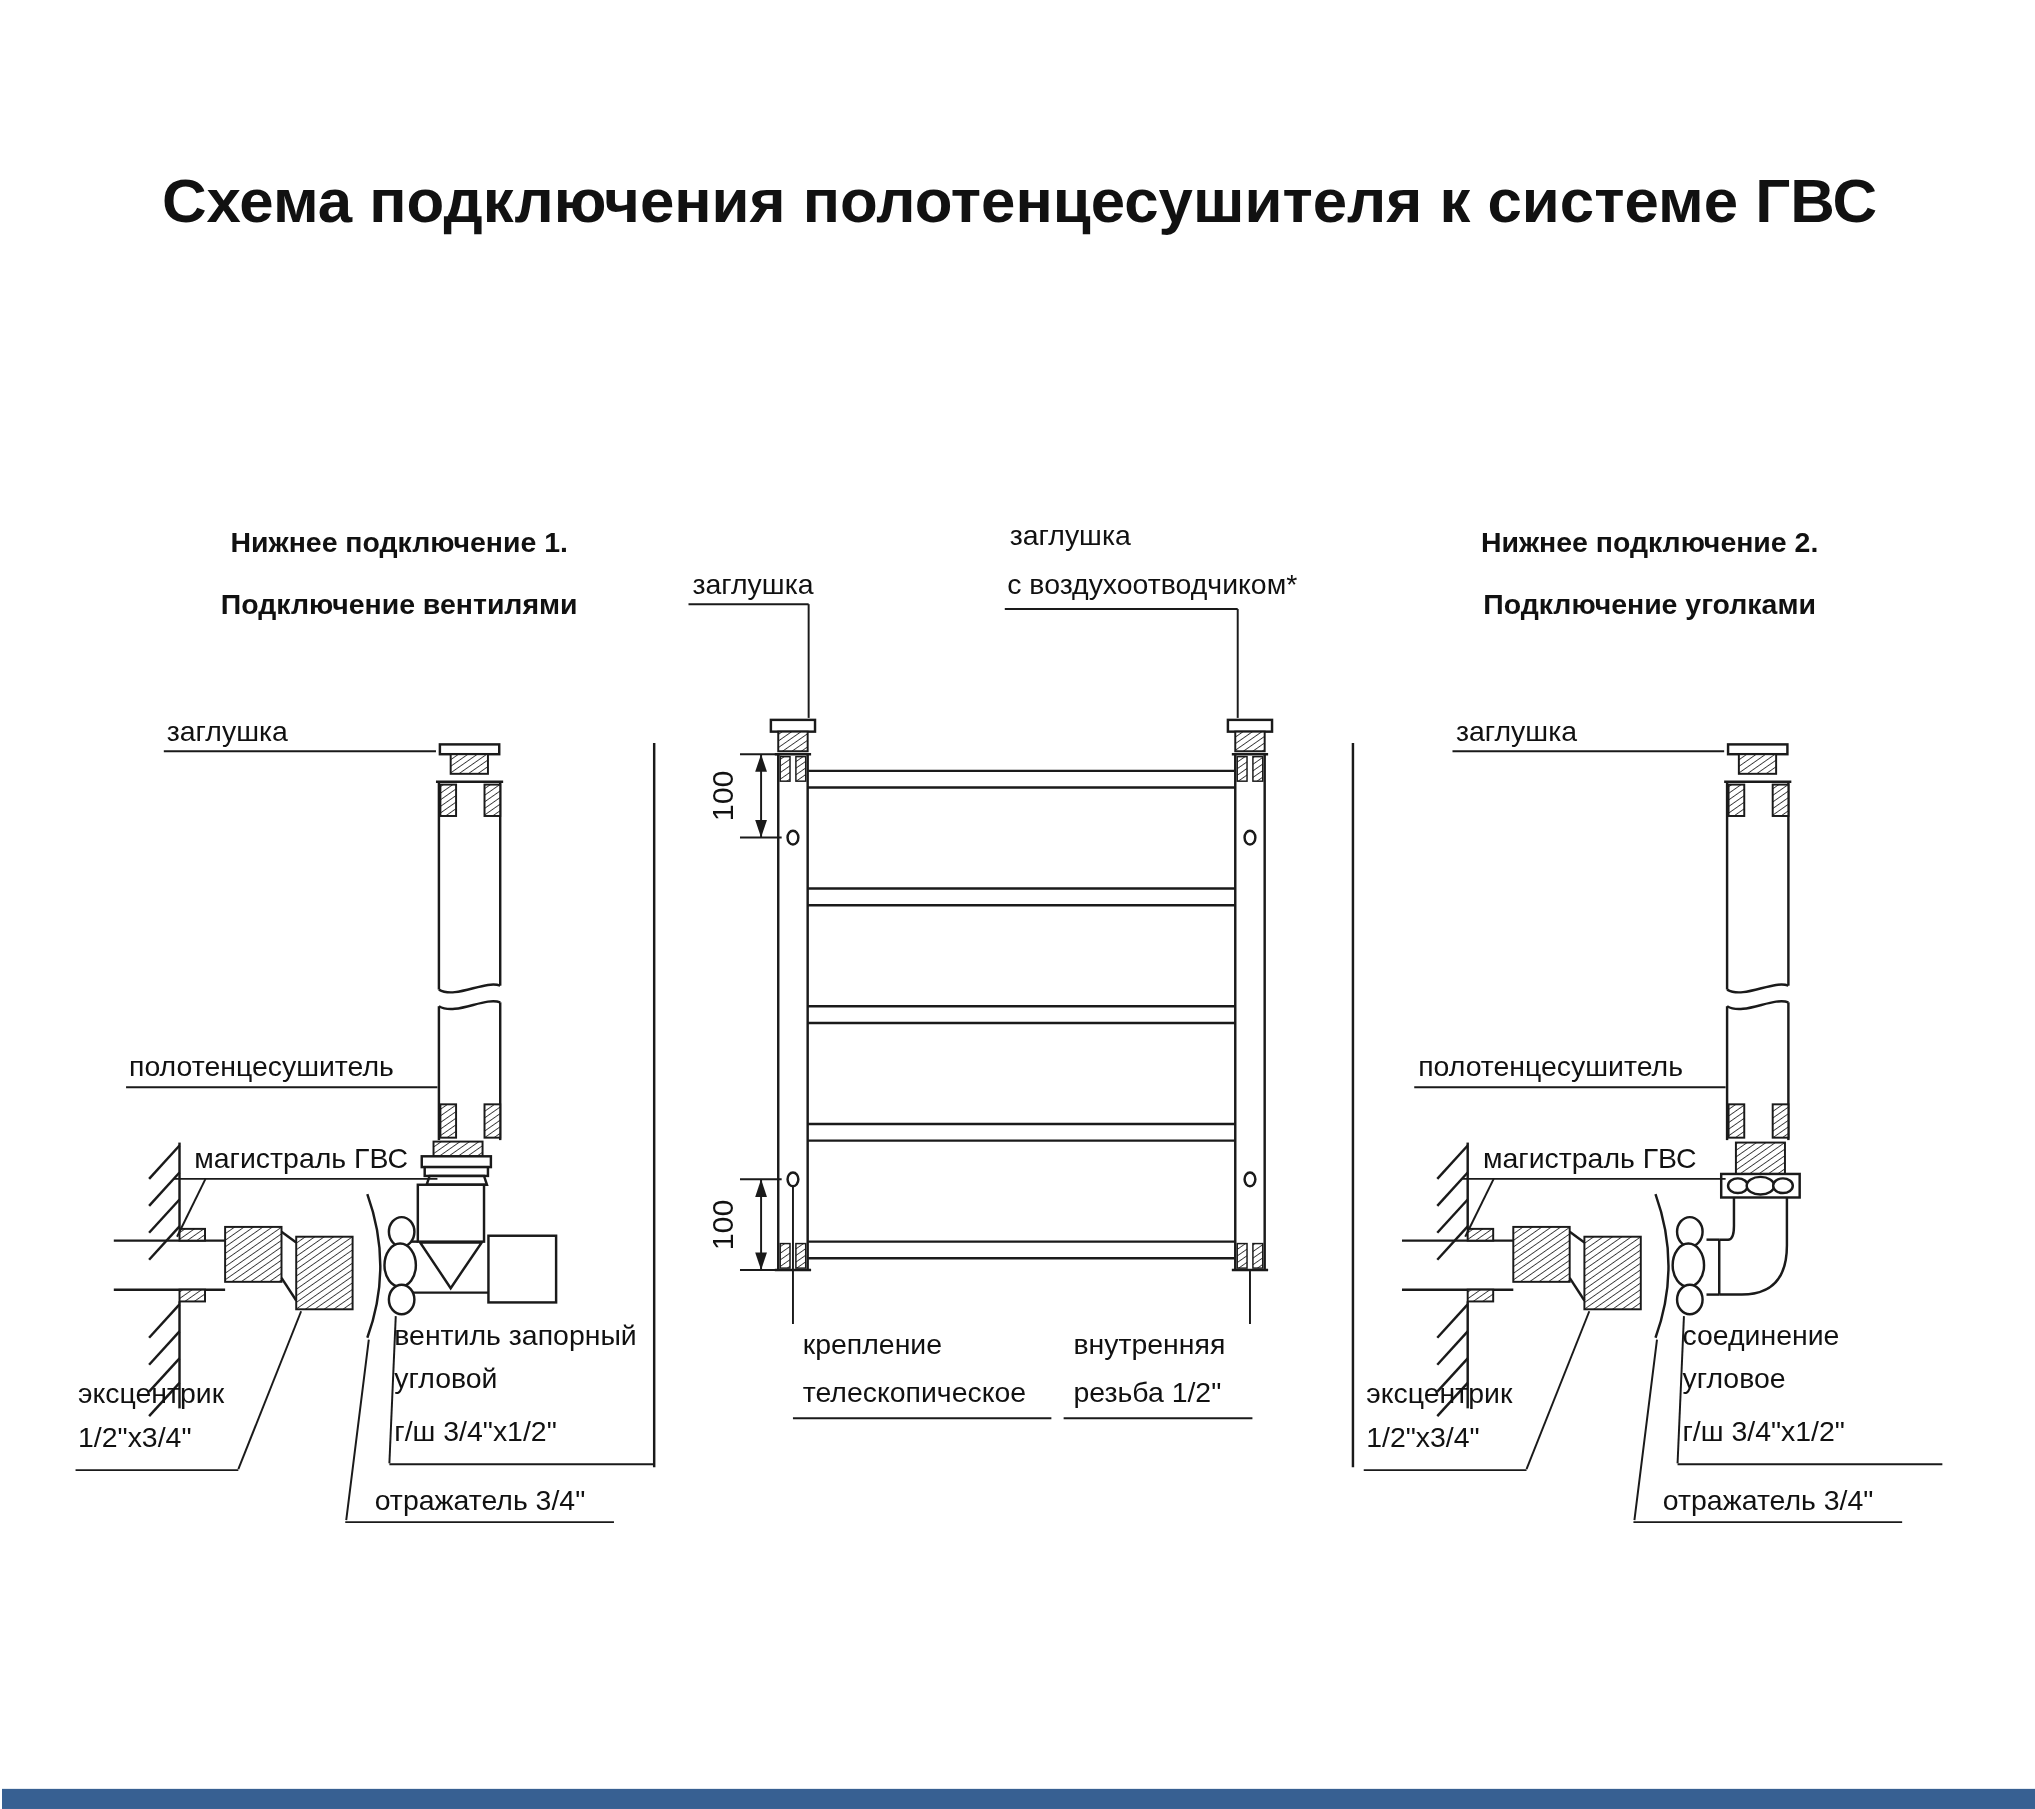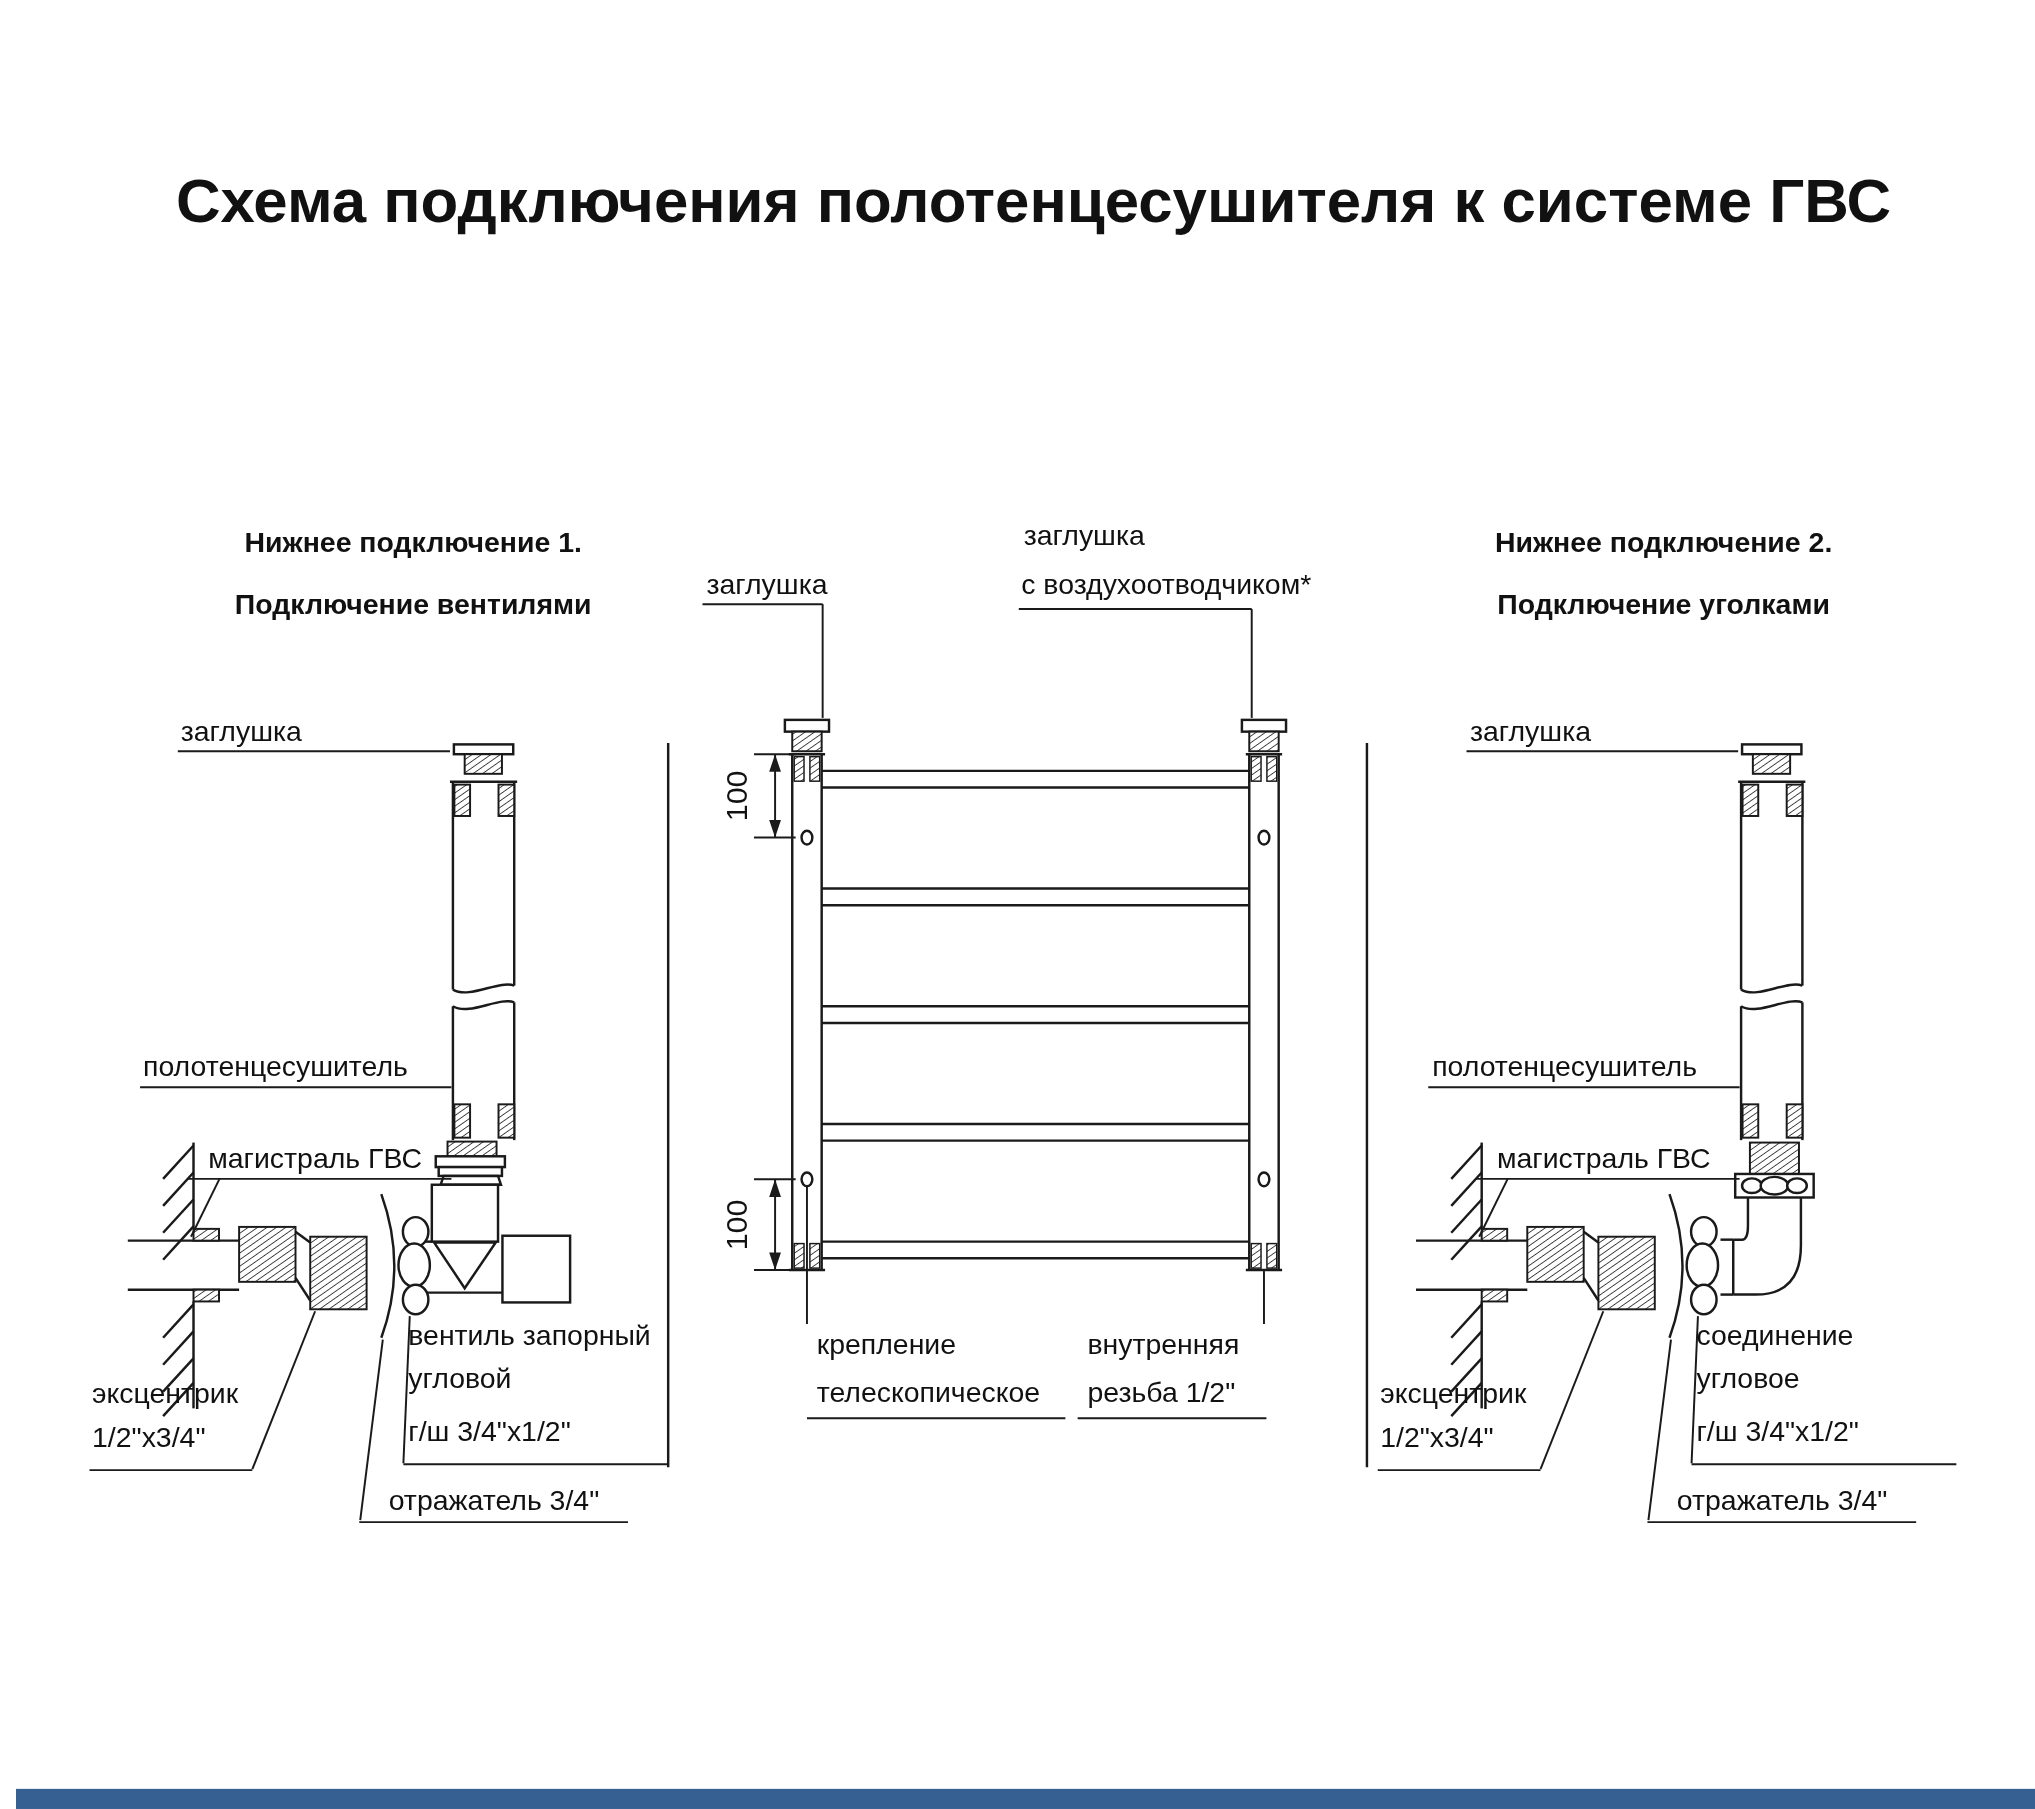--- a/index.html
+++ b/index.html
@@ -1,17 +1,17 @@
 <!DOCTYPE html>
 <html style="font-size:7.8px"><head>
 <meta charset="utf-8">
 <style>
   html,body{margin:0;padding:0;background:#ffffff;}
   body{width:2035px;height:1809px;position:relative;font-family:"Liberation Sans", sans-serif;}
-  #stage{position:absolute;left:16px;top:0;width:1906px;height:1809px;}
+  #stage{position:absolute;left:2px;top:0;width:1906px;height:1809px;}
   svg text{font-family:"Liberation Sans", sans-serif;fill:#111111;}
   .lbl{font-size:58px;}
   .hdr{font-size:58px;font-weight:bold;}
   .ttl{font-size:126px;font-weight:bold;}
   .dim{font-size:62px;}
 </style>
 </head>
 <body>
 
 <div id="stage">

